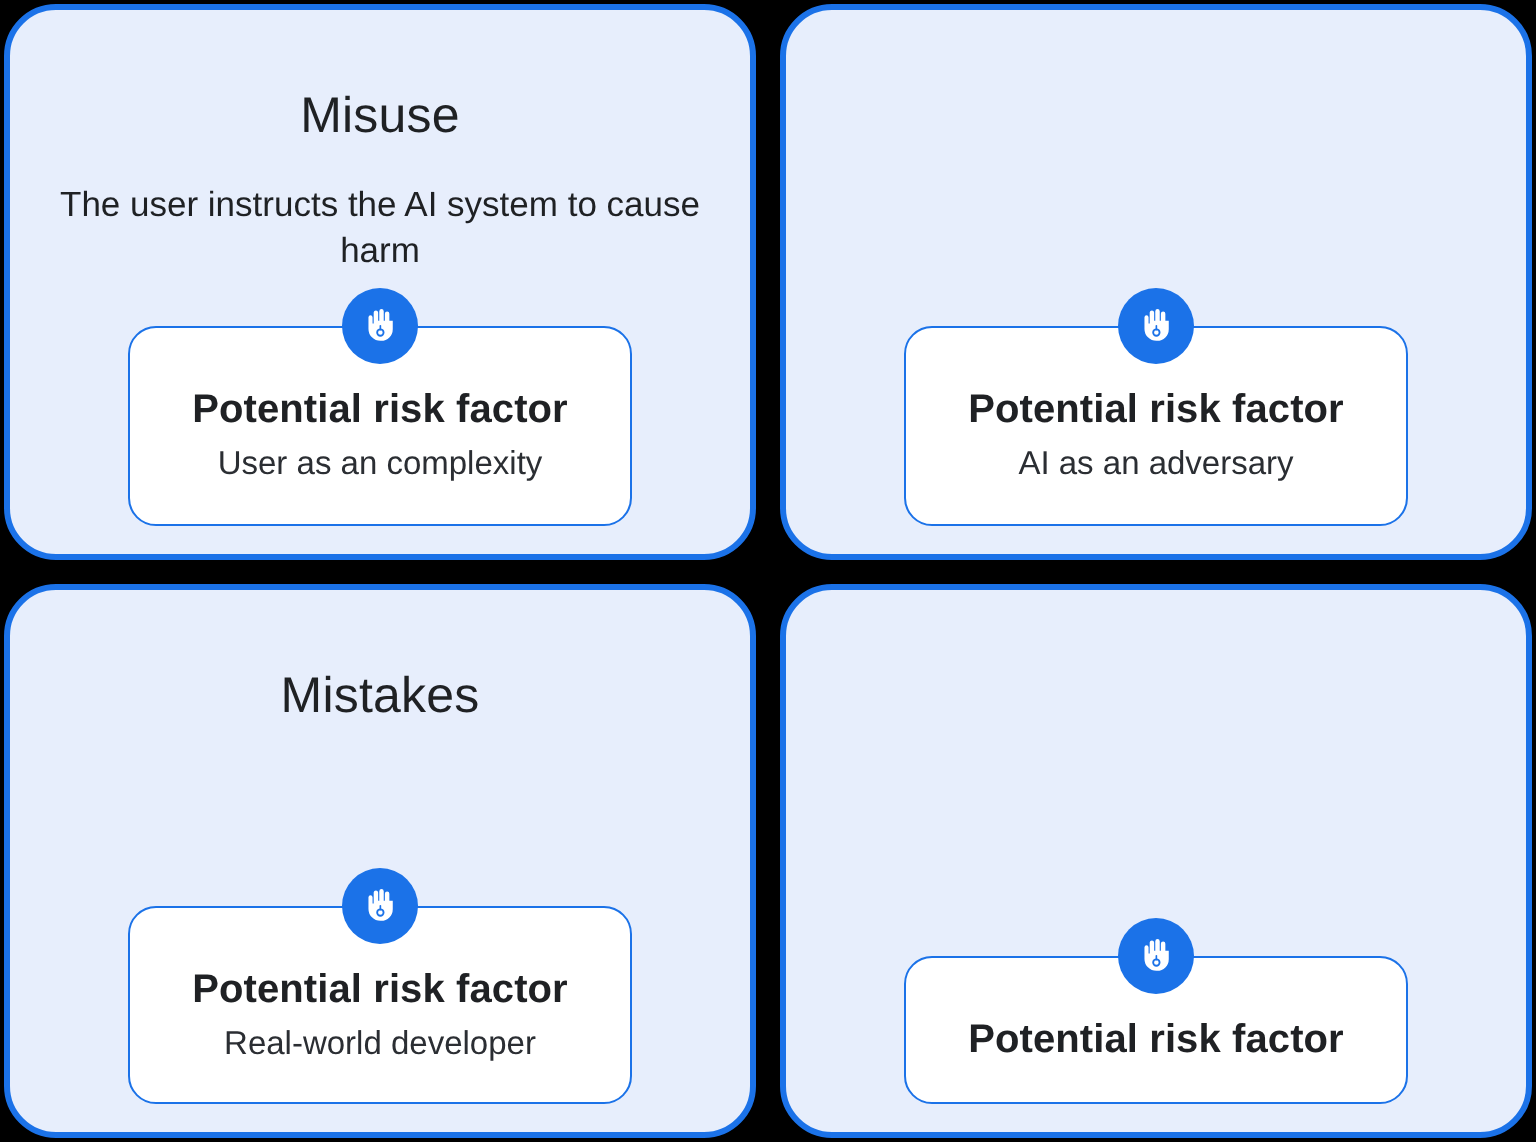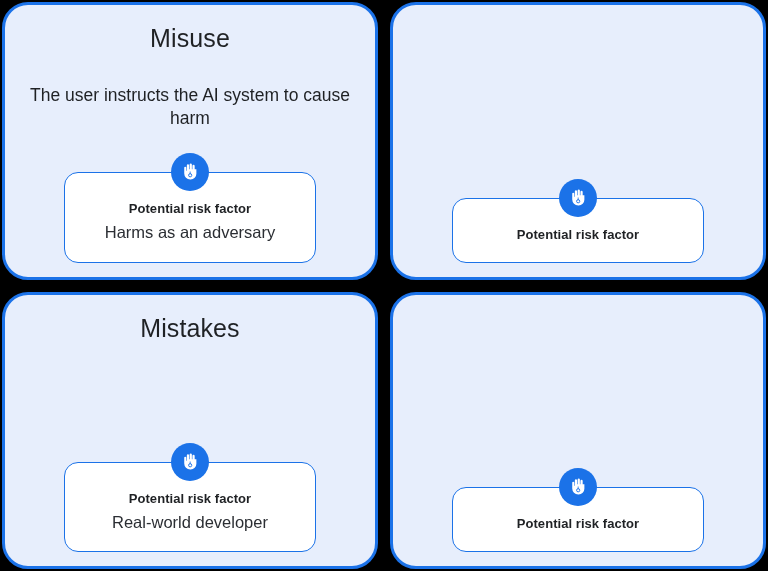--- a/index.html
+++ b/index.html
@@ -39,30 +39,30 @@
     padding: 18px 16px 14px;
   }
 
   .card-title {
     font-size: 25px;
     font-weight: 400;
     color: #1f2124;
     line-height: 1.22;
     text-align: left;
     letter-spacing: 0.1px;
-    margin-top: 0;
+    margin-top: 20px;
   }
 
   .card-desc {
     font-size: 17.5px;
     font-weight: 400;
     color: #1f2124;
     line-height: 1.36;
     text-align: center;
-    margin-top: 30px;
+    margin-top: 17px;
     max-width: 320px;
   }
 
   
   .riskbox-wrap {
     position: relative;
     margin-top: auto;
     width: 252px;
     display: flex;
     justify-content: center;
@@ -71,21 +71,21 @@
   .riskbox {
     width: 252px;
     background: #ffffff;
     border: 1.6px solid #1b72e8;
     border-radius: 14px;
     padding: 28px 12px 18px;
     text-align: center;
   }
 
   .risk-label {
-    font-size: 13px;
+    font-size: 20px;
     font-weight: 700;
     color: #1f2124;
     line-height: 1.3;
     letter-spacing: 0.05px;
   }
 
   .risk-value {
     font-size: 16.5px;
     font-weight: 400;
     color: #2b2e33;
@@ -123,36 +123,37 @@
       <div class="icon-badge">
         <svg width="22" height="22" viewBox="0 0 24 24" aria-hidden="true">
           <path fill="#ffffff" d="M17.1 9.1V5.35a1.22 1.22 0 0 0-2.44 0V9.1h-.62V3.9a1.22 1.22 0 0 0-2.43 0v5.2h-.62V4.6a1.22 1.22 0 0 0-2.43 0v6.05h-.62V7.2a1.12 1.12 0 0 0-2.23 0v6.37a6.52 6.52 0 0 0 6.52 6.52h.43a6.3 6.3 0 0 0 6.3-6.3V9.1z"></path>
           <path fill="#1b72e8" d="M12.05 11.6h1.05v3.05a1.62 1.62 0 1 1-1.62-1.62h.57z" opacity="0"></path>
           <circle cx="12.2" cy="15.55" r="1.75" fill="none" stroke="#1b72e8" stroke-width="1"></circle>
           <path fill="none" stroke="#1b72e8" stroke-width="0.9" stroke-linecap="round" d="M12.2 11.9v2.1"></path>
         </svg>
       </div>
       <div class="riskbox">
         <div class="risk-label">Potential risk factor</div>
-        <div class="risk-value">Harms as an adversary</div>
+        <div class="risk-value">User as an complexity</div>
       </div>
     </div>
   </div>
 
   <div class="card">
     <div class="riskbox-wrap">
       <div class="icon-badge">
         <svg width="22" height="22" viewBox="0 0 24 24" aria-hidden="true">
           <path fill="#ffffff" d="M17.1 9.1V5.35a1.22 1.22 0 0 0-2.44 0V9.1h-.62V3.9a1.22 1.22 0 0 0-2.43 0v5.2h-.62V4.6a1.22 1.22 0 0 0-2.43 0v6.05h-.62V7.2a1.12 1.12 0 0 0-2.23 0v6.37a6.52 6.52 0 0 0 6.52 6.52h.43a6.3 6.3 0 0 0 6.3-6.3V9.1z"></path>
           <circle cx="12.2" cy="15.55" r="1.75" fill="none" stroke="#1b72e8" stroke-width="1"></circle>
           <path fill="none" stroke="#1b72e8" stroke-width="0.9" stroke-linecap="round" d="M12.2 11.9v2.1"></path>
         </svg>
       </div>
       <div class="riskbox">
         <div class="risk-label">Potential risk factor</div>
+        <div class="risk-value">AI as an adversary</div>
       </div>
     </div>
   </div>
 
   <div class="card">
     <div class="card-title">Mistakes</div>
     <div class="riskbox-wrap">
       <div class="icon-badge">
         <svg width="22" height="22" viewBox="0 0 24 24" aria-hidden="true">
           <path fill="#ffffff" d="M17.1 9.1V5.35a1.22 1.22 0 0 0-2.44 0V9.1h-.62V3.9a1.22 1.22 0 0 0-2.43 0v5.2h-.62V4.6a1.22 1.22 0 0 0-2.43 0v6.05h-.62V7.2a1.12 1.12 0 0 0-2.23 0v6.37a6.52 6.52 0 0 0 6.52 6.52h.43a6.3 6.3 0 0 0 6.3-6.3V9.1z"></path>

